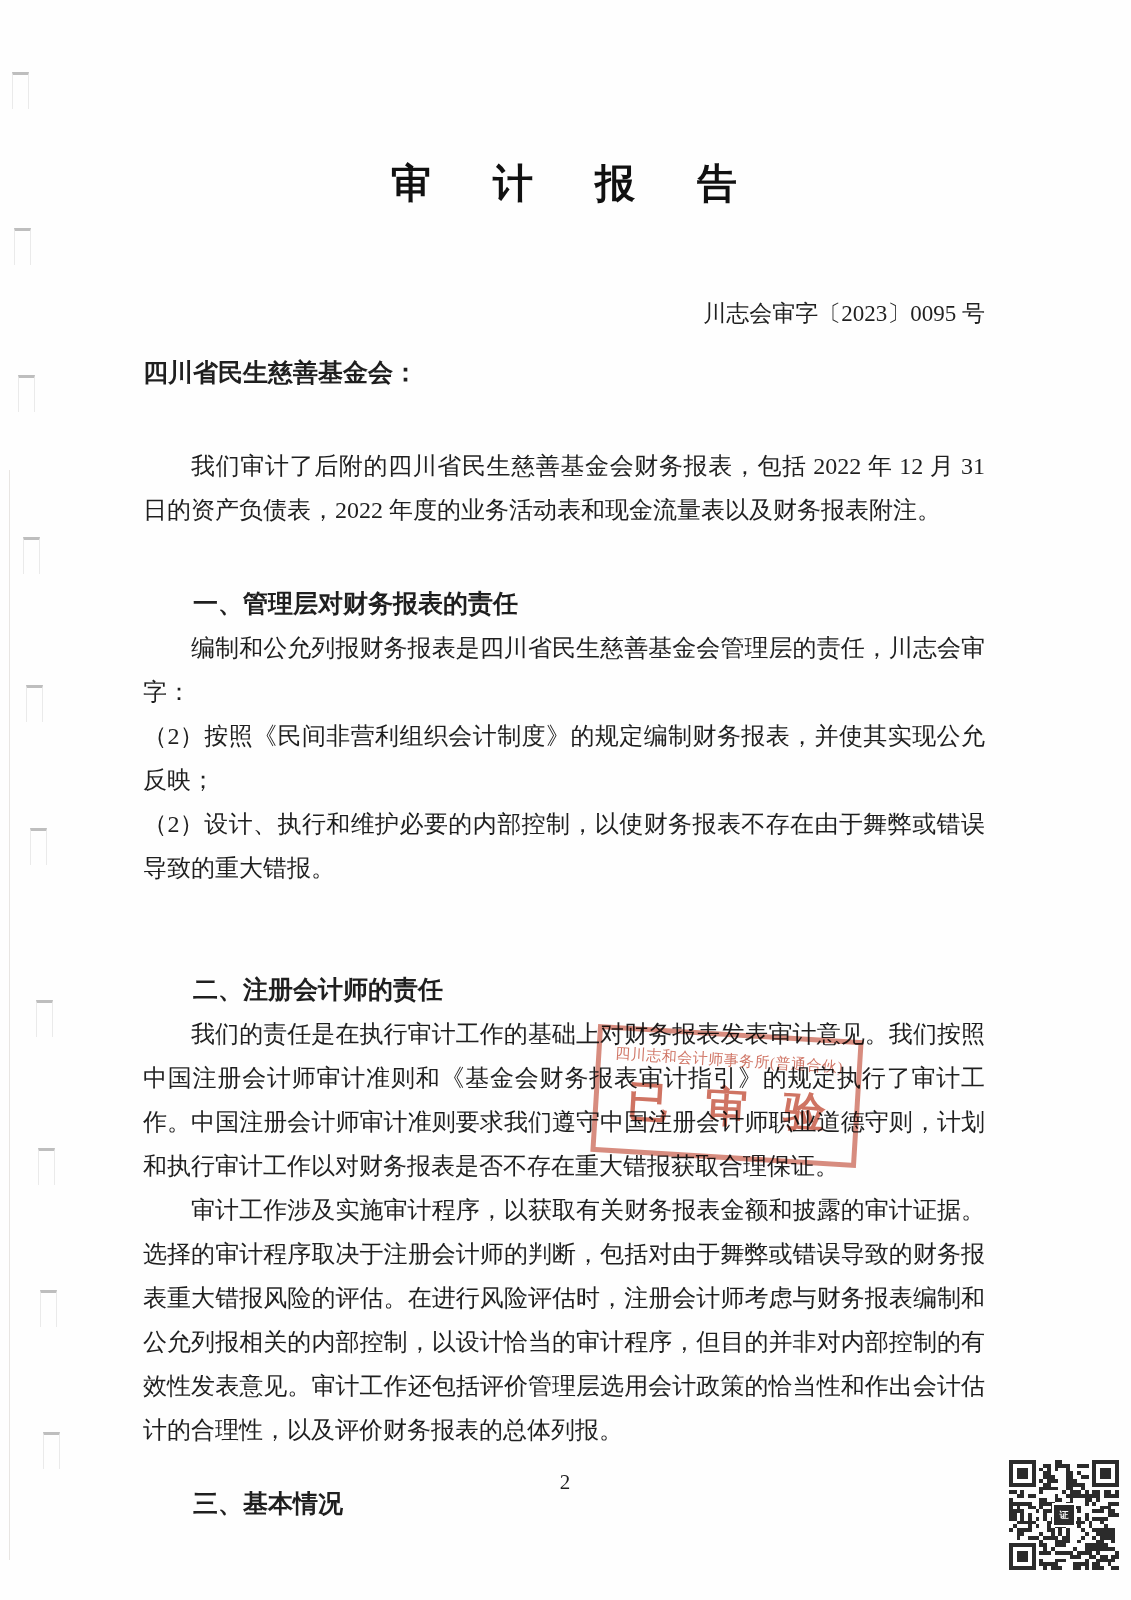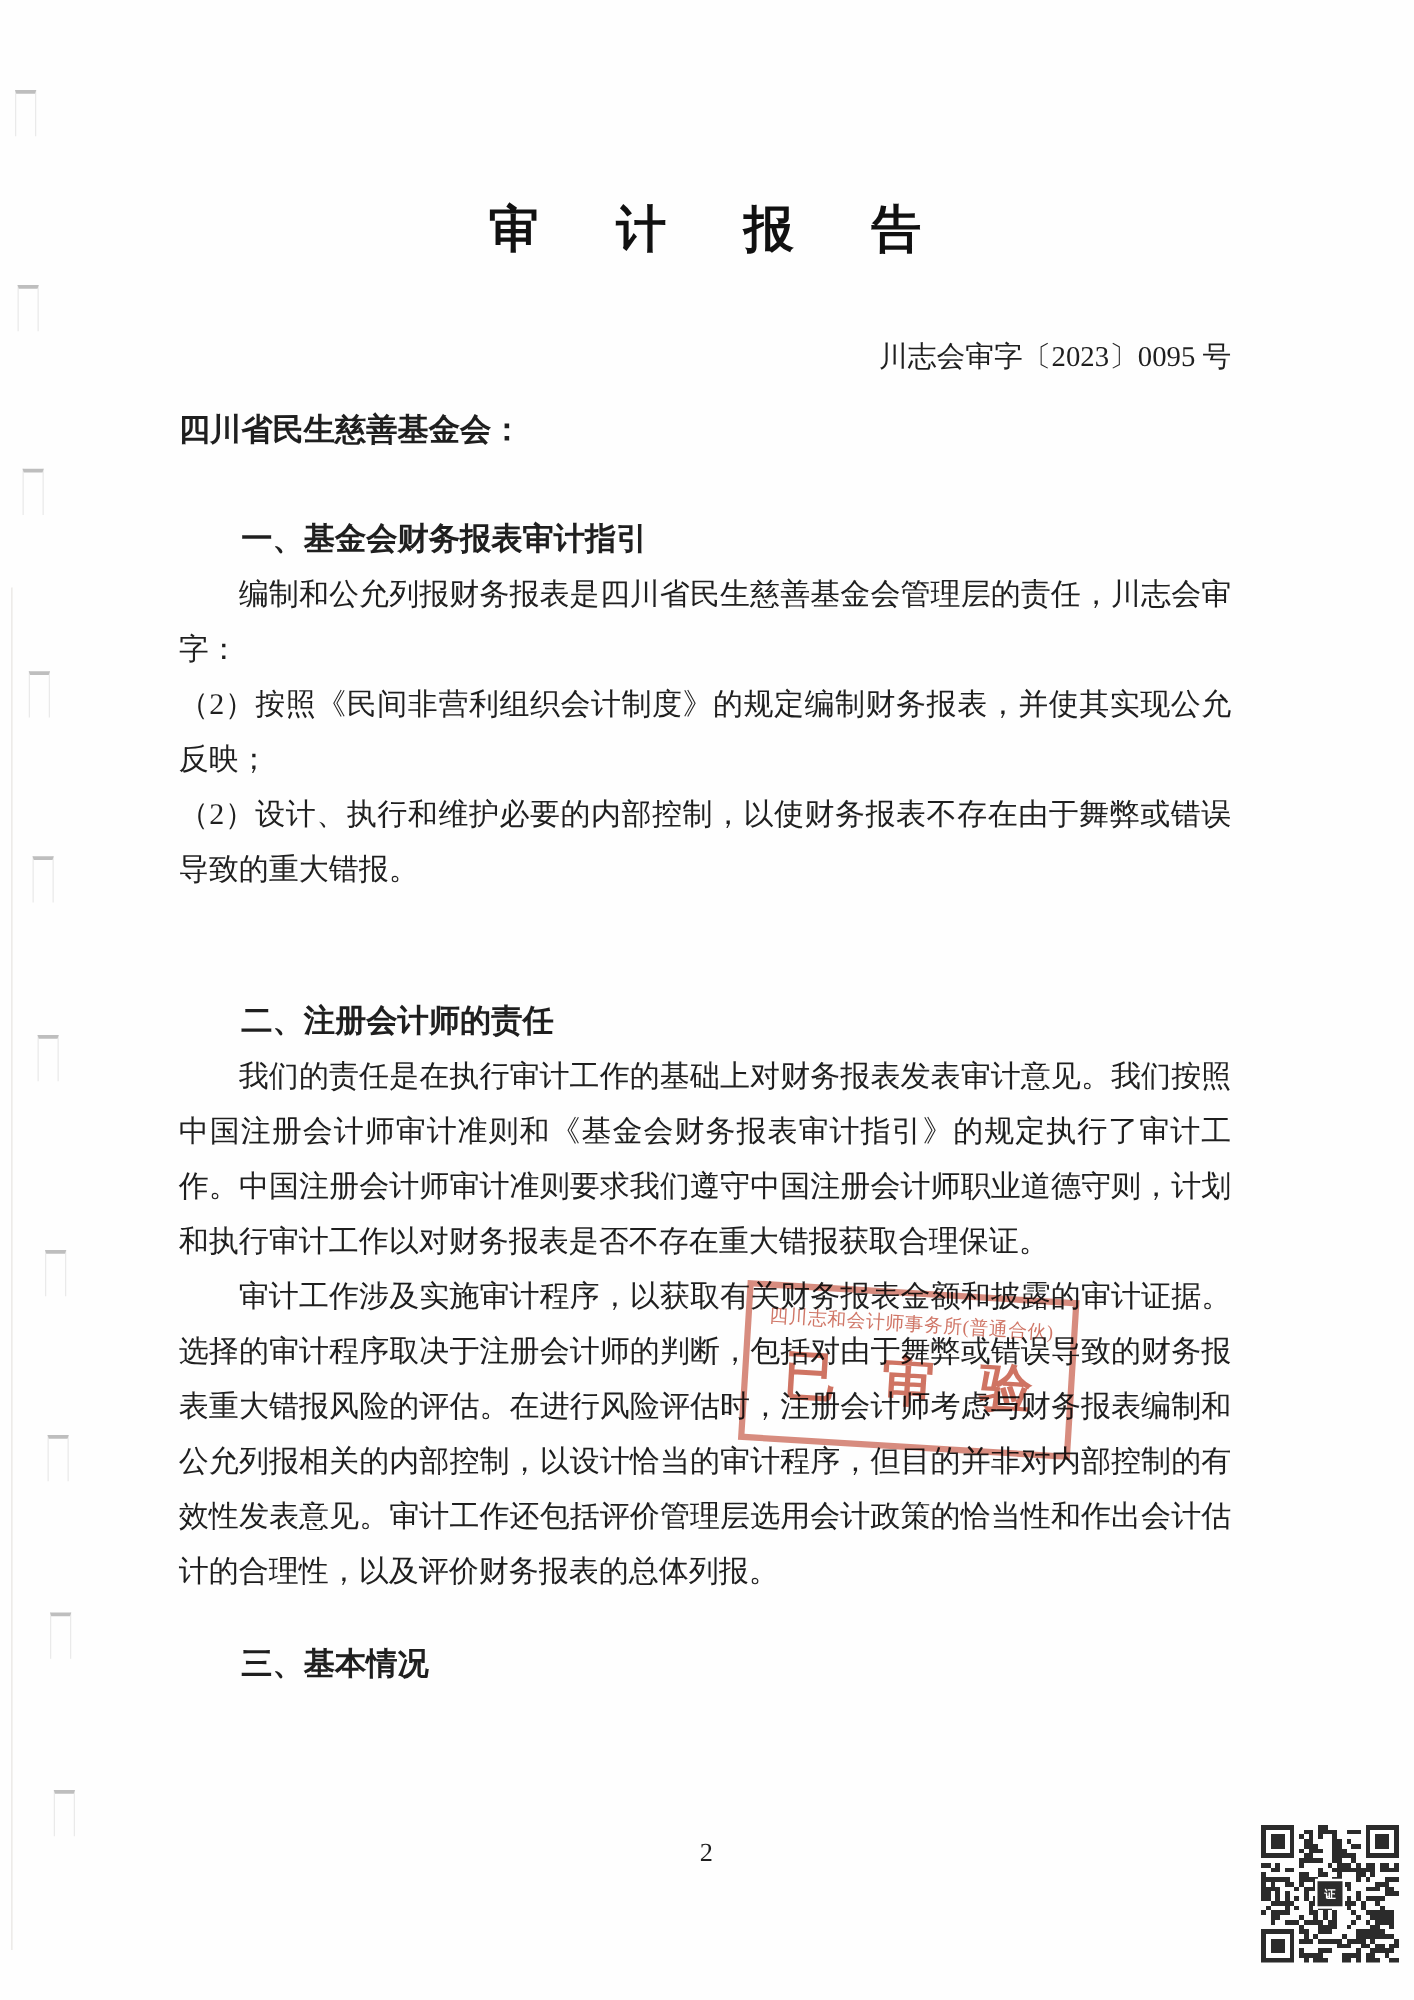--- a/index.html
+++ b/index.html
@@ -27,21 +27,21 @@
   .doc-title{
     margin-top:150px;
     text-align:center;
     font-size:40px;line-height:44px;
     font-weight:bold;
     letter-spacing:26px;
     text-indent:26px;
     color:#111;
   }
   .ref-number{
-    margin-top:66px;
+    margin-top:94px;
     text-align:right;
     font-size:23px;line-height:28px;
   }
   .addressee{
     margin-top:30px;
     font-weight:bold;
     font-size:25px;line-height:30px;
   }
   .para{
     margin:0;text-align:justify;
@@ -115,22 +115,23 @@
   <div class="bind-mark" style="left:43px;top:1432px;"></div>
 
   <div class="content">
 
     <h1 class="doc-title">审 计 报 告</h1>
 
     <div class="ref-number">川志会审字〔2023〕0095 号</div>
 
     <div class="addressee">四川省民生慈善基金会：</div>
 
-
-    <h2 class="sec-heading mt-sec1">一、基金会财务报表审计指引</h2>
+    <p class="para indent intro">我们审计了后附的四川省民生慈善基金会财务报表，包括 2022 年 12 月 31 日的资产负债表，2022 年度的业务活动表和现金流量表以及财务报表附注。</p>
+
+    <h2 class="sec-heading mt-sec1">一、管理层对财务报表的责任</h2>
     <p class="para indent">编制和公允列报财务报表是四川省民生慈善基金会管理层的责任，川志会审字：</p>
     <p class="para">（2）按照《民间非营利组织会计制度》的规定编制财务报表，并使其实现公允反映；</p>
     <p class="para">（2）设计、执行和维护必要的内部控制，以使财务报表不存在由于舞弊或错误导致的重大错报。</p>
 
     <h2 class="sec-heading mt-sec2">二、注册会计师的责任</h2>
     <p class="para indent">我们的责任是在执行审计工作的基础上对财务报表发表审计意见。我们按照中国注册会计师审计准则和《基金会财务报表审计指引》的规定执行了审计工作。中国注册会计师审计准则要求我们遵守中国注册会计师职业道德守则，计划和执行审计工作以对财务报表是否不存在重大错报获取合理保证。</p>
     <p class="para indent">审计工作涉及实施审计程序，以获取有关财务报表金额和披露的审计证据。选择的审计程序取决于注册会计师的判断，包括对由于舞弊或错误导致的财务报表重大错报风险的评估。在进行风险评估时，注册会计师考虑与财务报表编制和公允列报相关的内部控制，以设计恰当的审计程序，但目的并非对内部控制的有效性发表意见。审计工作还包括评价管理层选用会计政策的恰当性和作出会计估计的合理性，以及评价财务报表的总体列报。</p>
 
     <h2 class="sec-heading mt-sec3">三、基本情况</h2>
 

